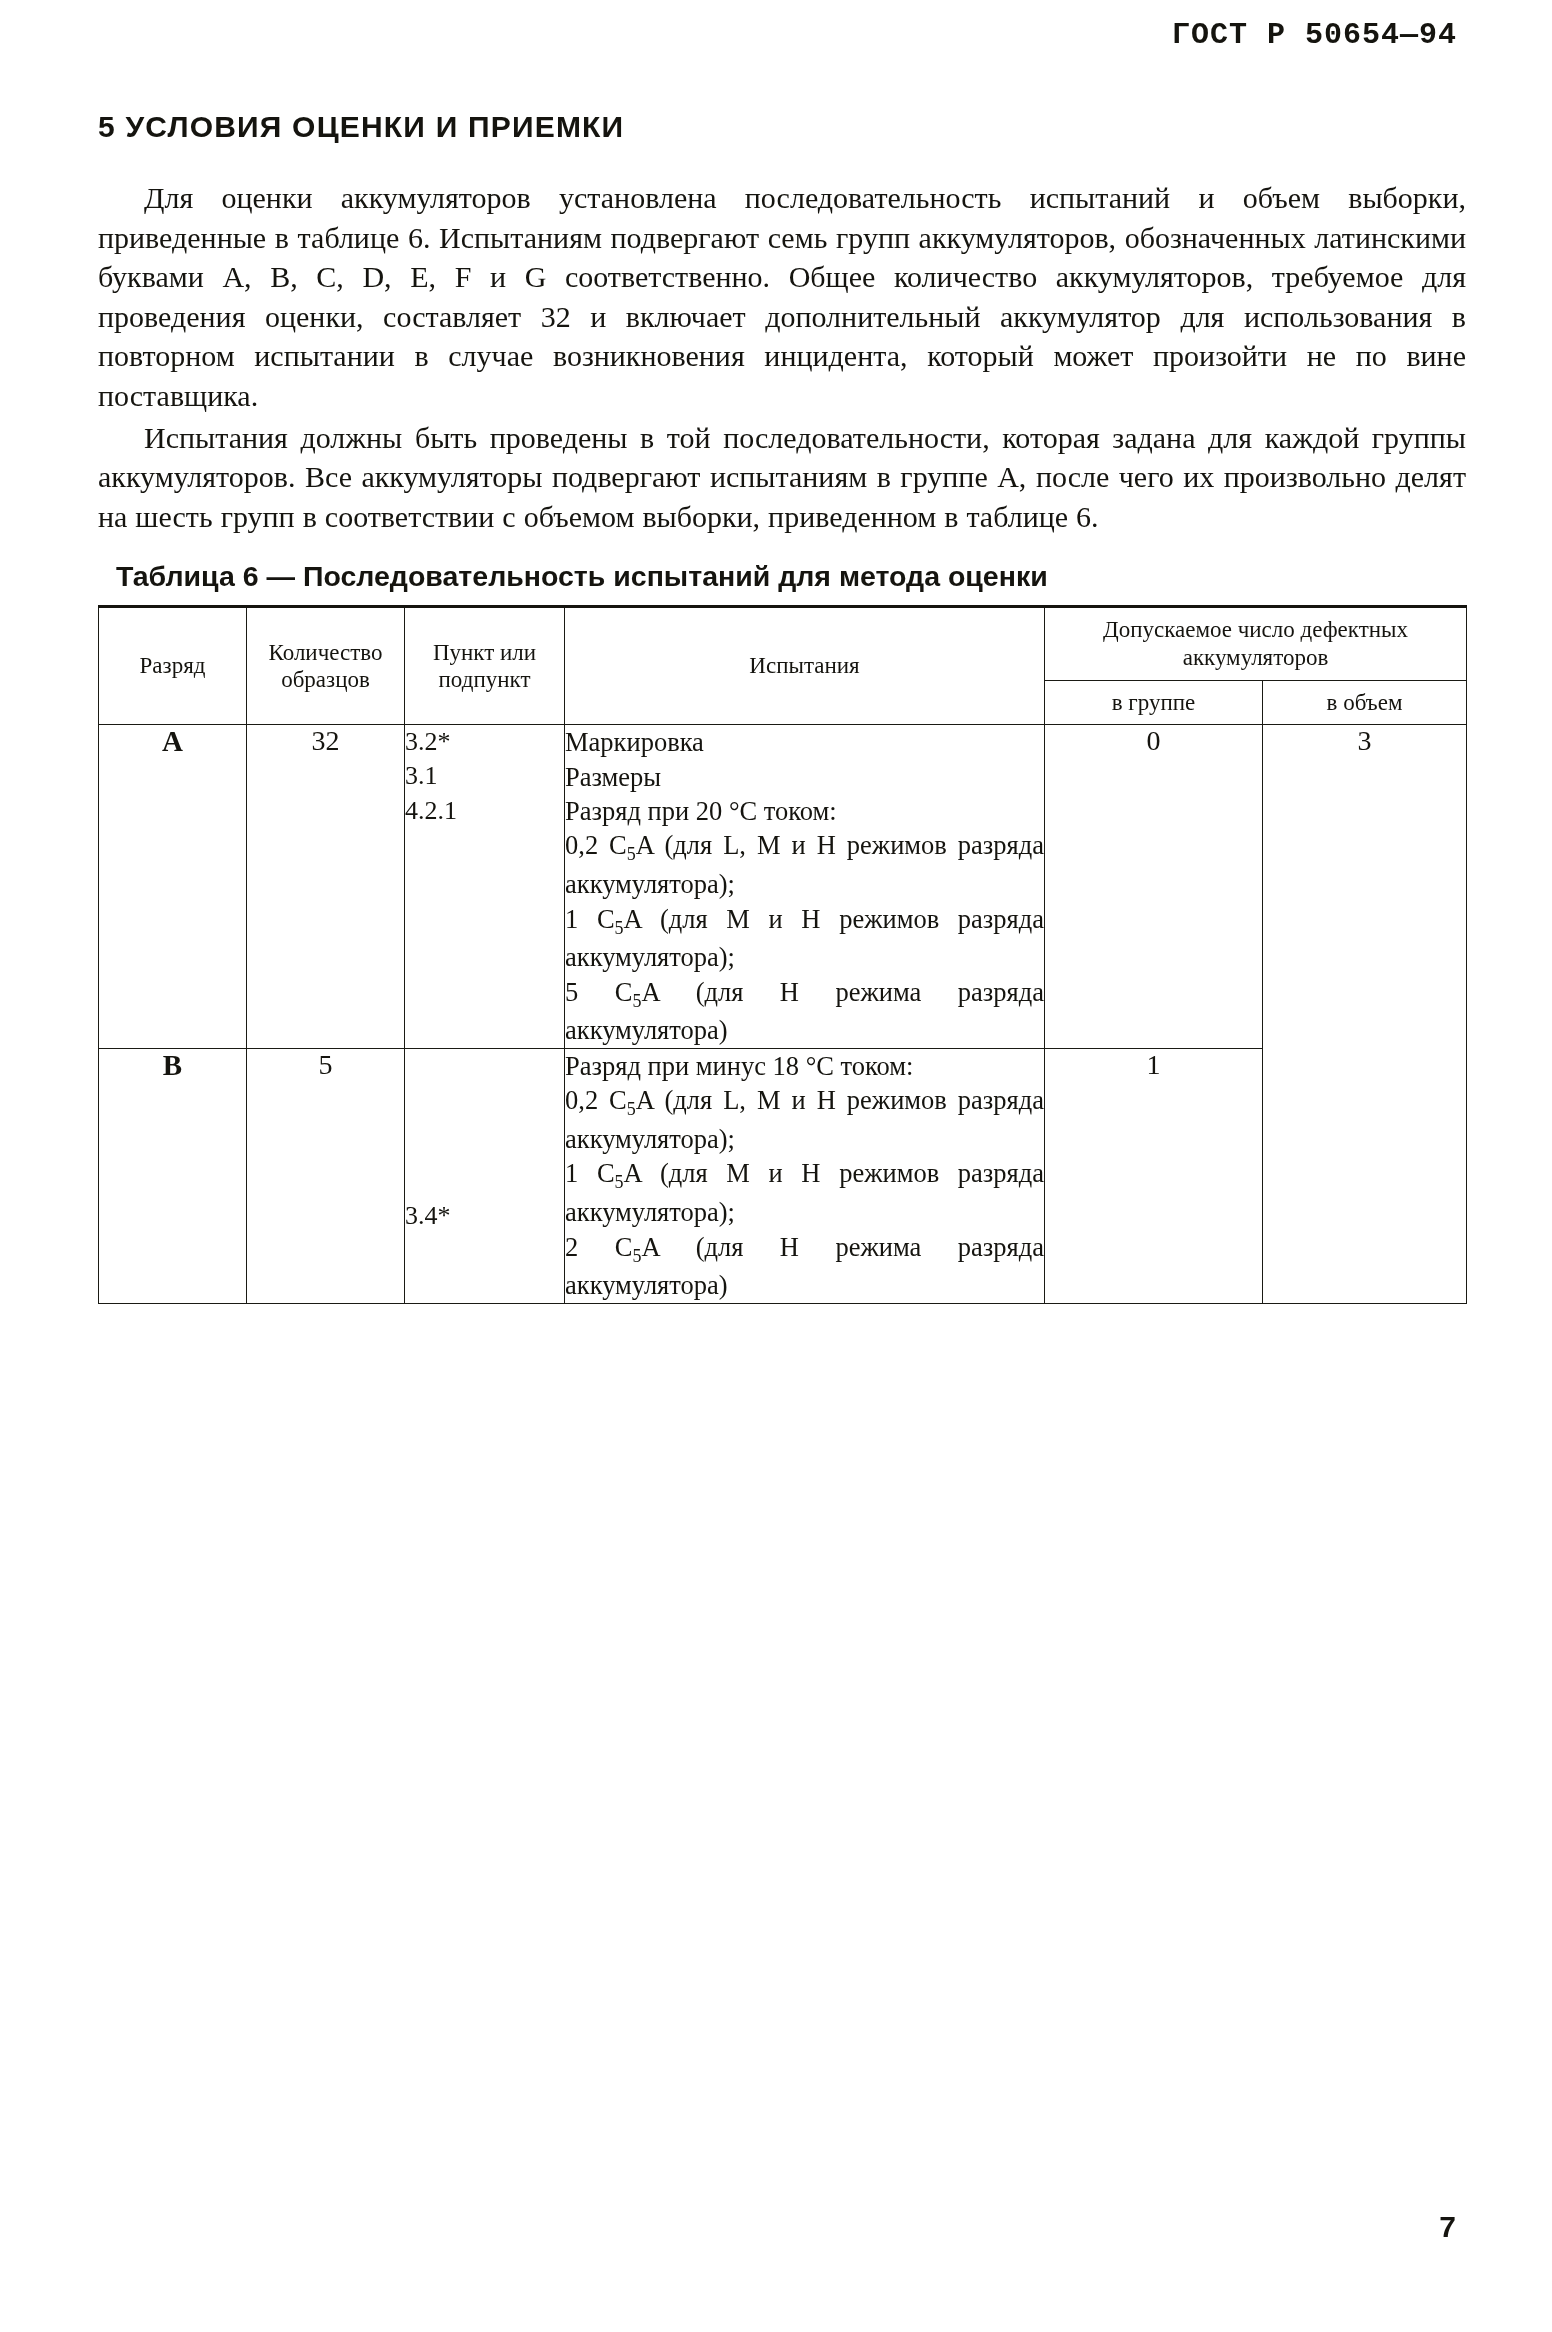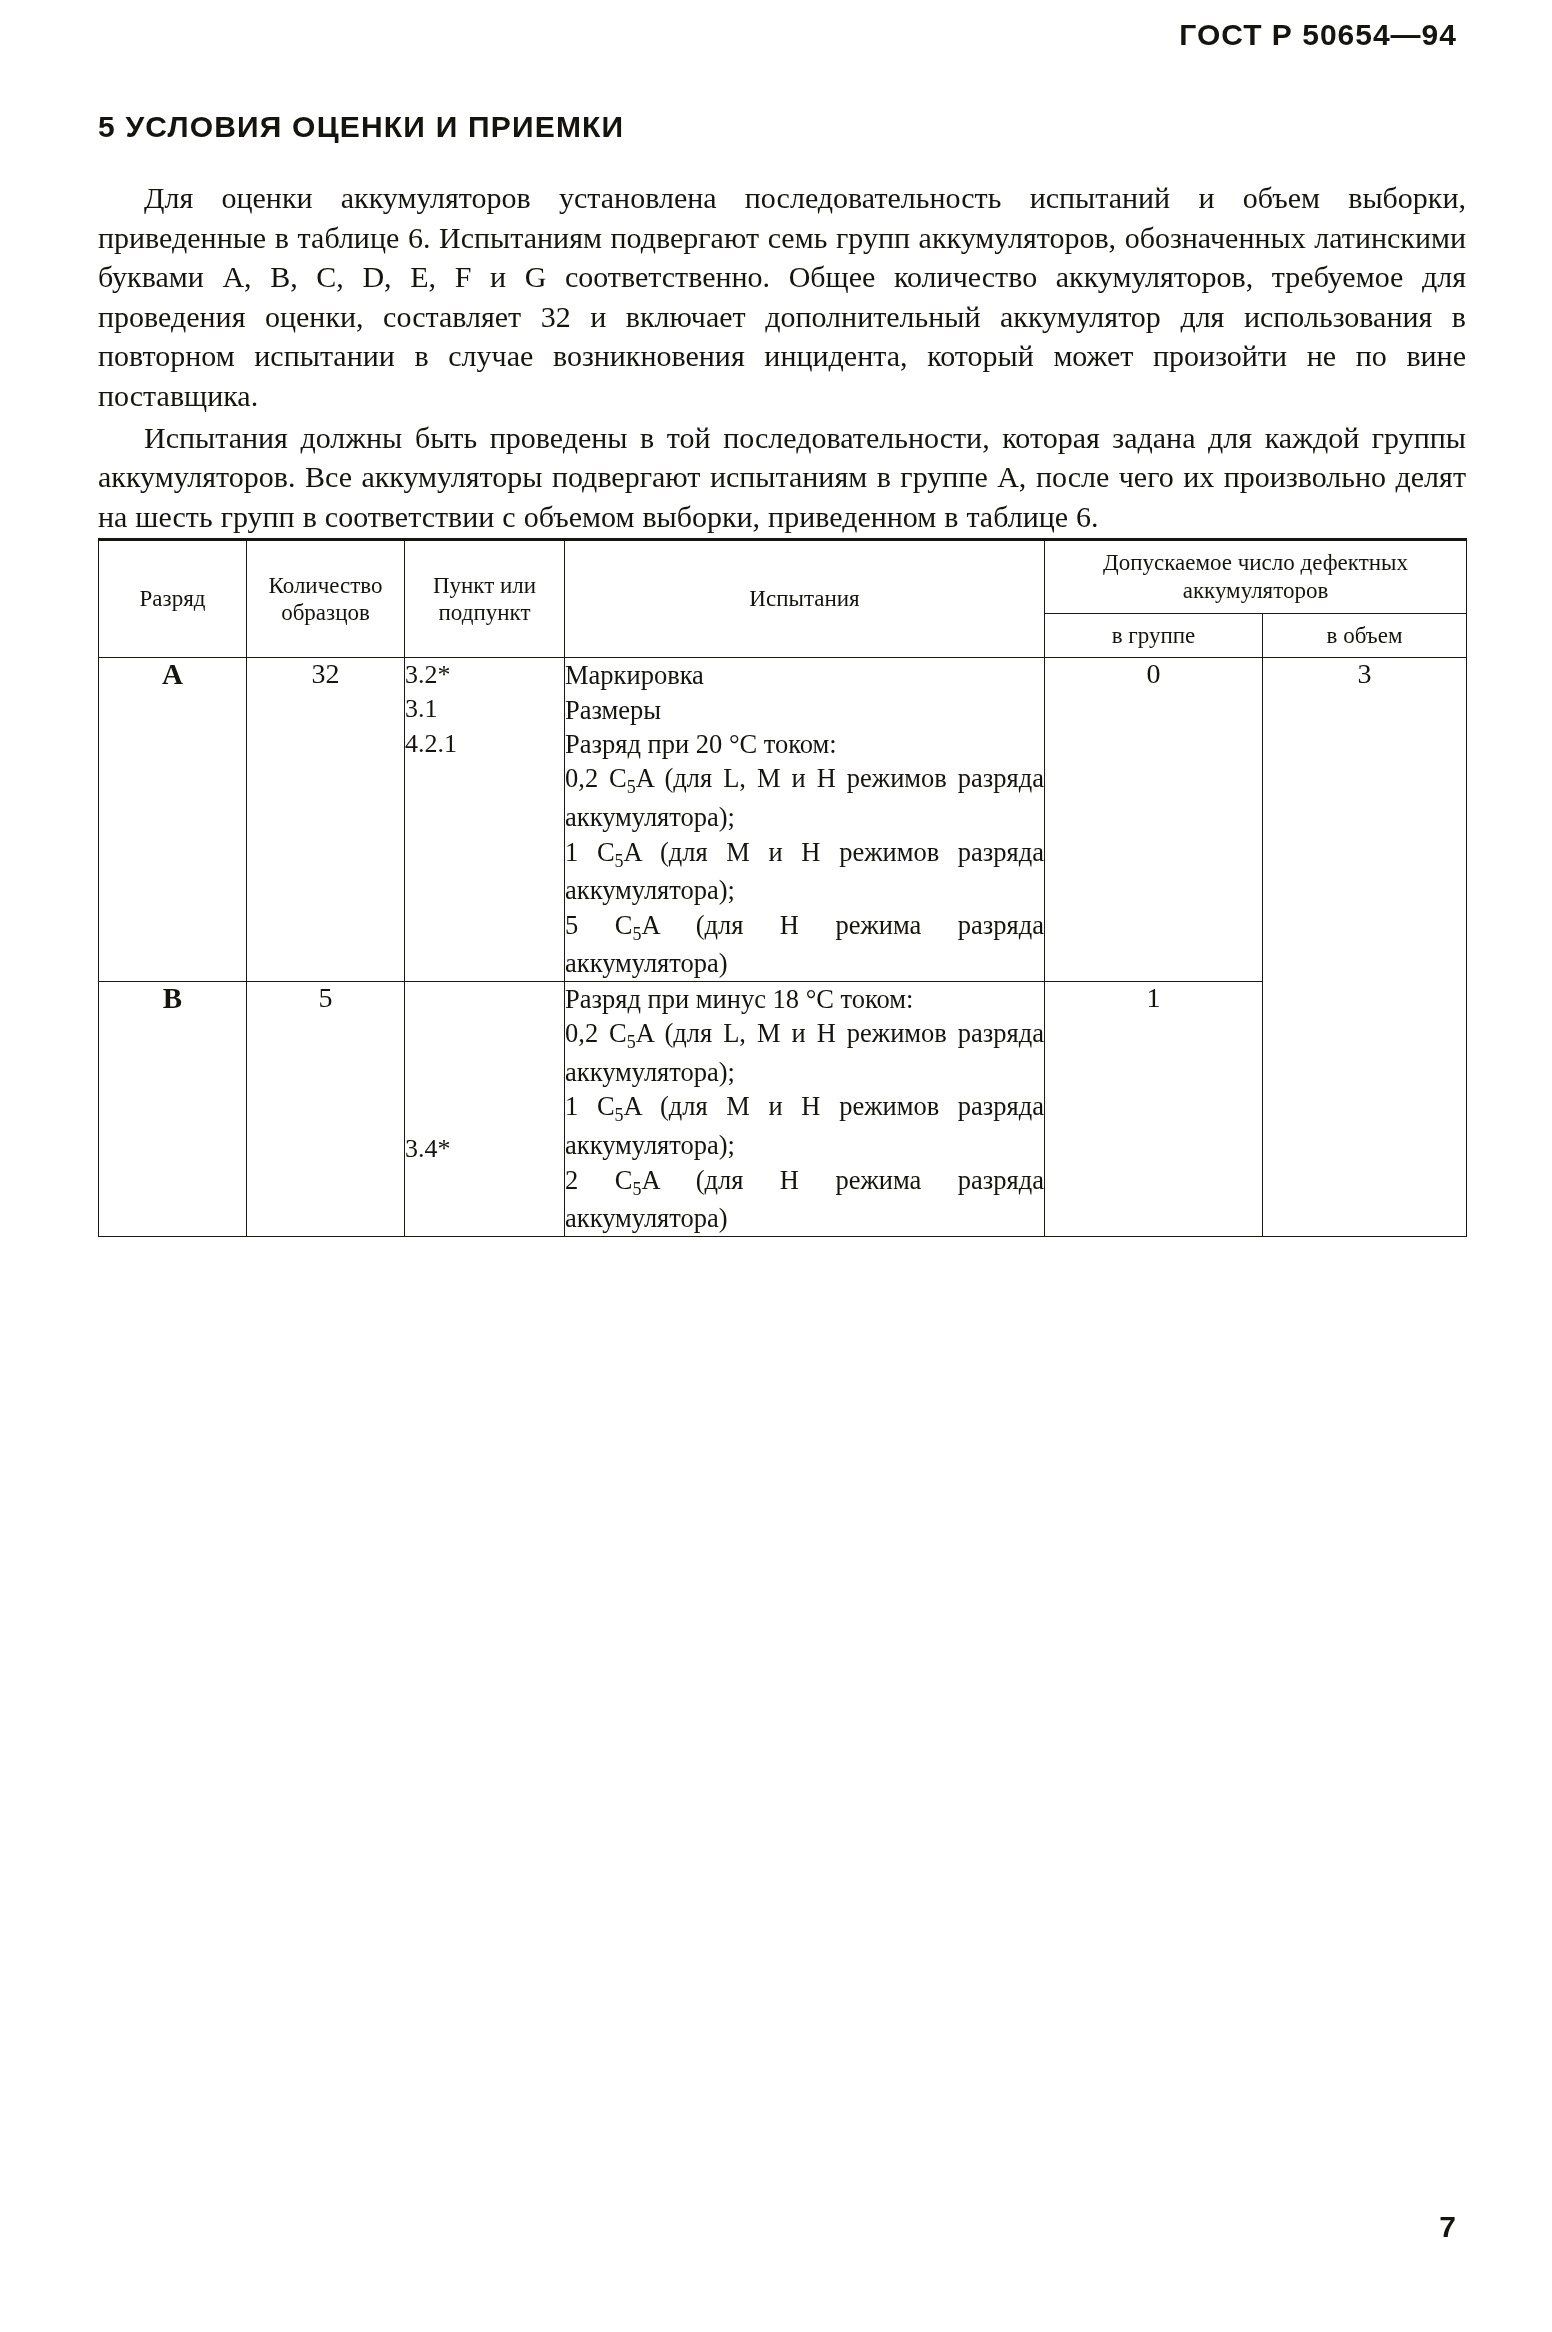--- a/index.html
+++ b/index.html
@@ -19,21 +19,21 @@
     position: relative;
     width: 1552px;
     height: 2332px;
     padding: 0;
     box-sizing: border-box;
   }
   .header {
     position: absolute;
     top: 18px;
     right: 95px;
-    font-family: Liberation Sans, sans-serif;
+    font-family: Liberation Mono, monospace;
     font-weight: bold;
     font-size: 30px;
     letter-spacing: 1px;
   }
   .content {
     position: absolute;
     top: 110px;
     left: 98px;
     width: 1368px;
   }
@@ -132,20 +132,21 @@
   <div class="header">ГОСТ Р 50654—94</div>
 
   <div class="content">
 
     <h1 class="section-title">5 УСЛОВИЯ ОЦЕНКИ И ПРИЕМКИ</h1>
 
 
     <p class="body">Для оценки аккумуляторов установлена последовательность испытаний и объем выборки, приведенные в таблице 6. Испытаниям подвергают семь групп аккумуляторов, обозначенных латинскими буквами А, В, С, D, Е, F и G соответственно. Общее количество аккумуляторов, требуемое для проведения оценки, составляет 32 и включает дополнительный аккумулятор для использования в повторном испытании в случае возникновения инцидента, который может произойти не по вине поставщика.</p>
     <p class="body">Испытания должны быть проведены  в той последовательности, которая задана для каждой группы аккумуляторов. Все аккумуляторы подвергают испытаниям в группе А, после чего их произвольно делят на шесть групп в соответствии с объемом выборки, приведенном в таблице 6.</p>
 
+    <div class="table-caption">Таблица 6 — Последовательность испытаний для метода оценки</div>
 
     <table class="t6">
       <colgroup>
         <col style="width:148px">
         <col style="width:158px">
         <col style="width:160px">
         <col style="width:480px">
         <col style="width:218px">
         <col style="width:204px">
       </colgroup>

